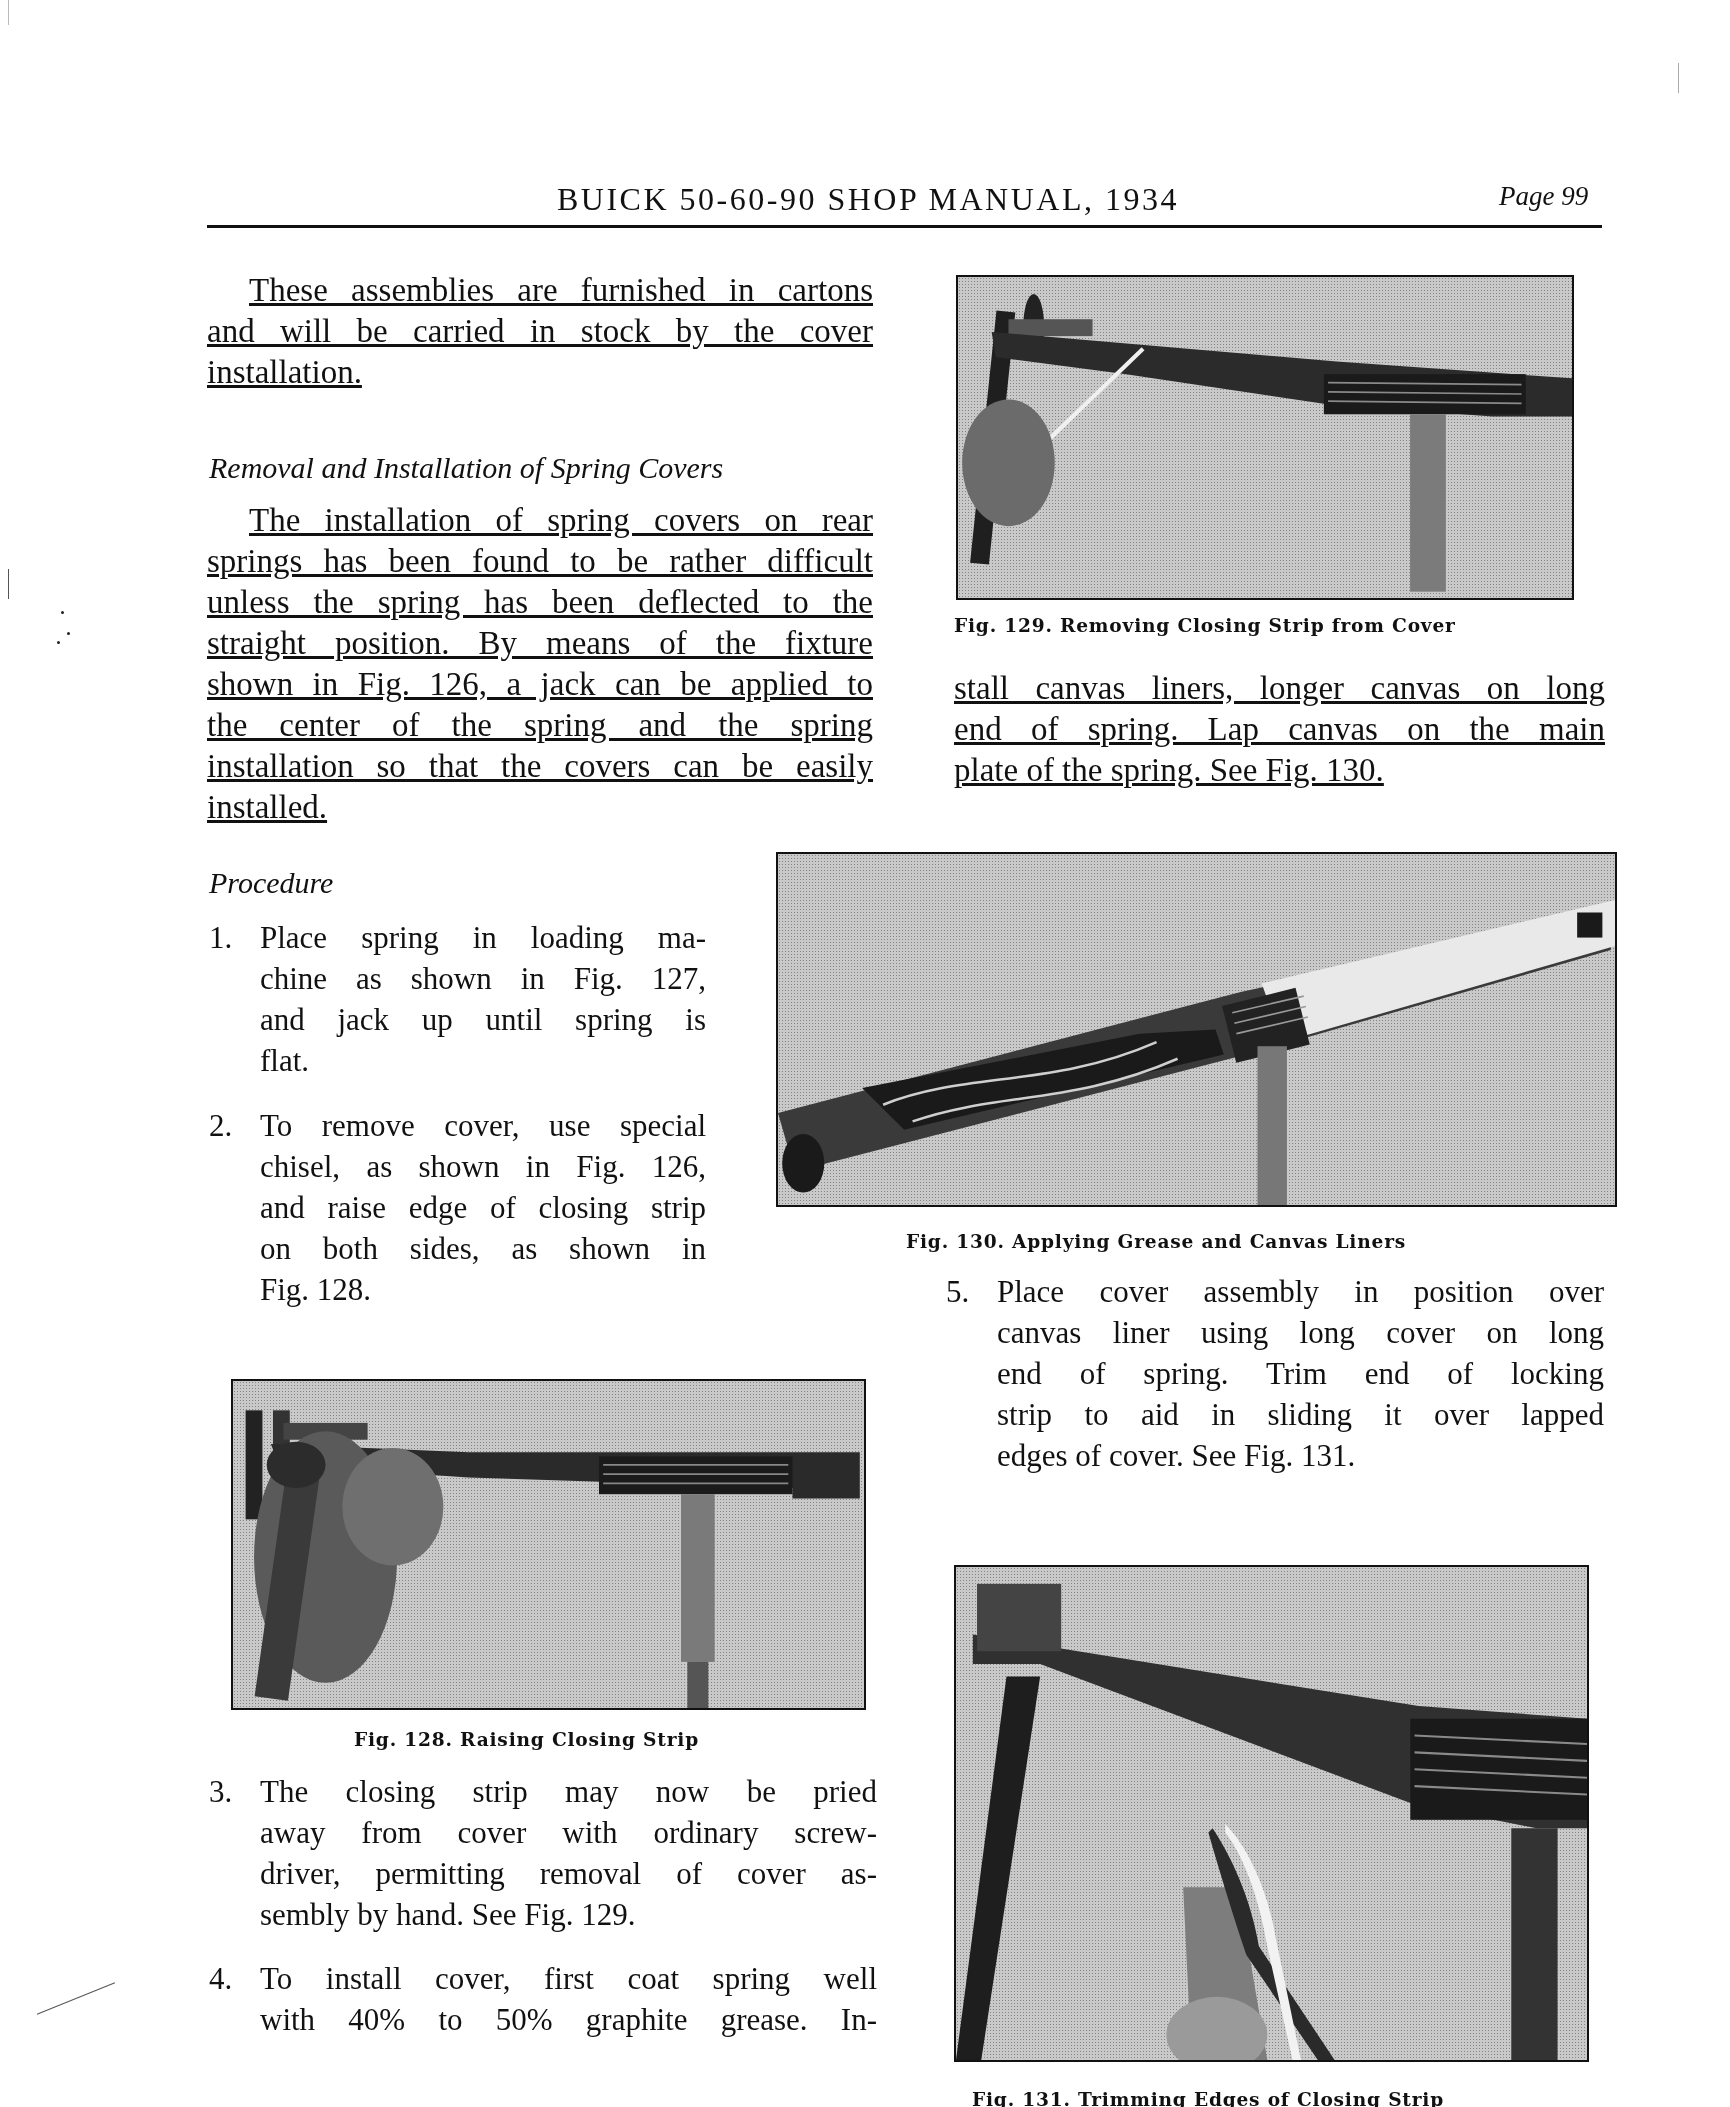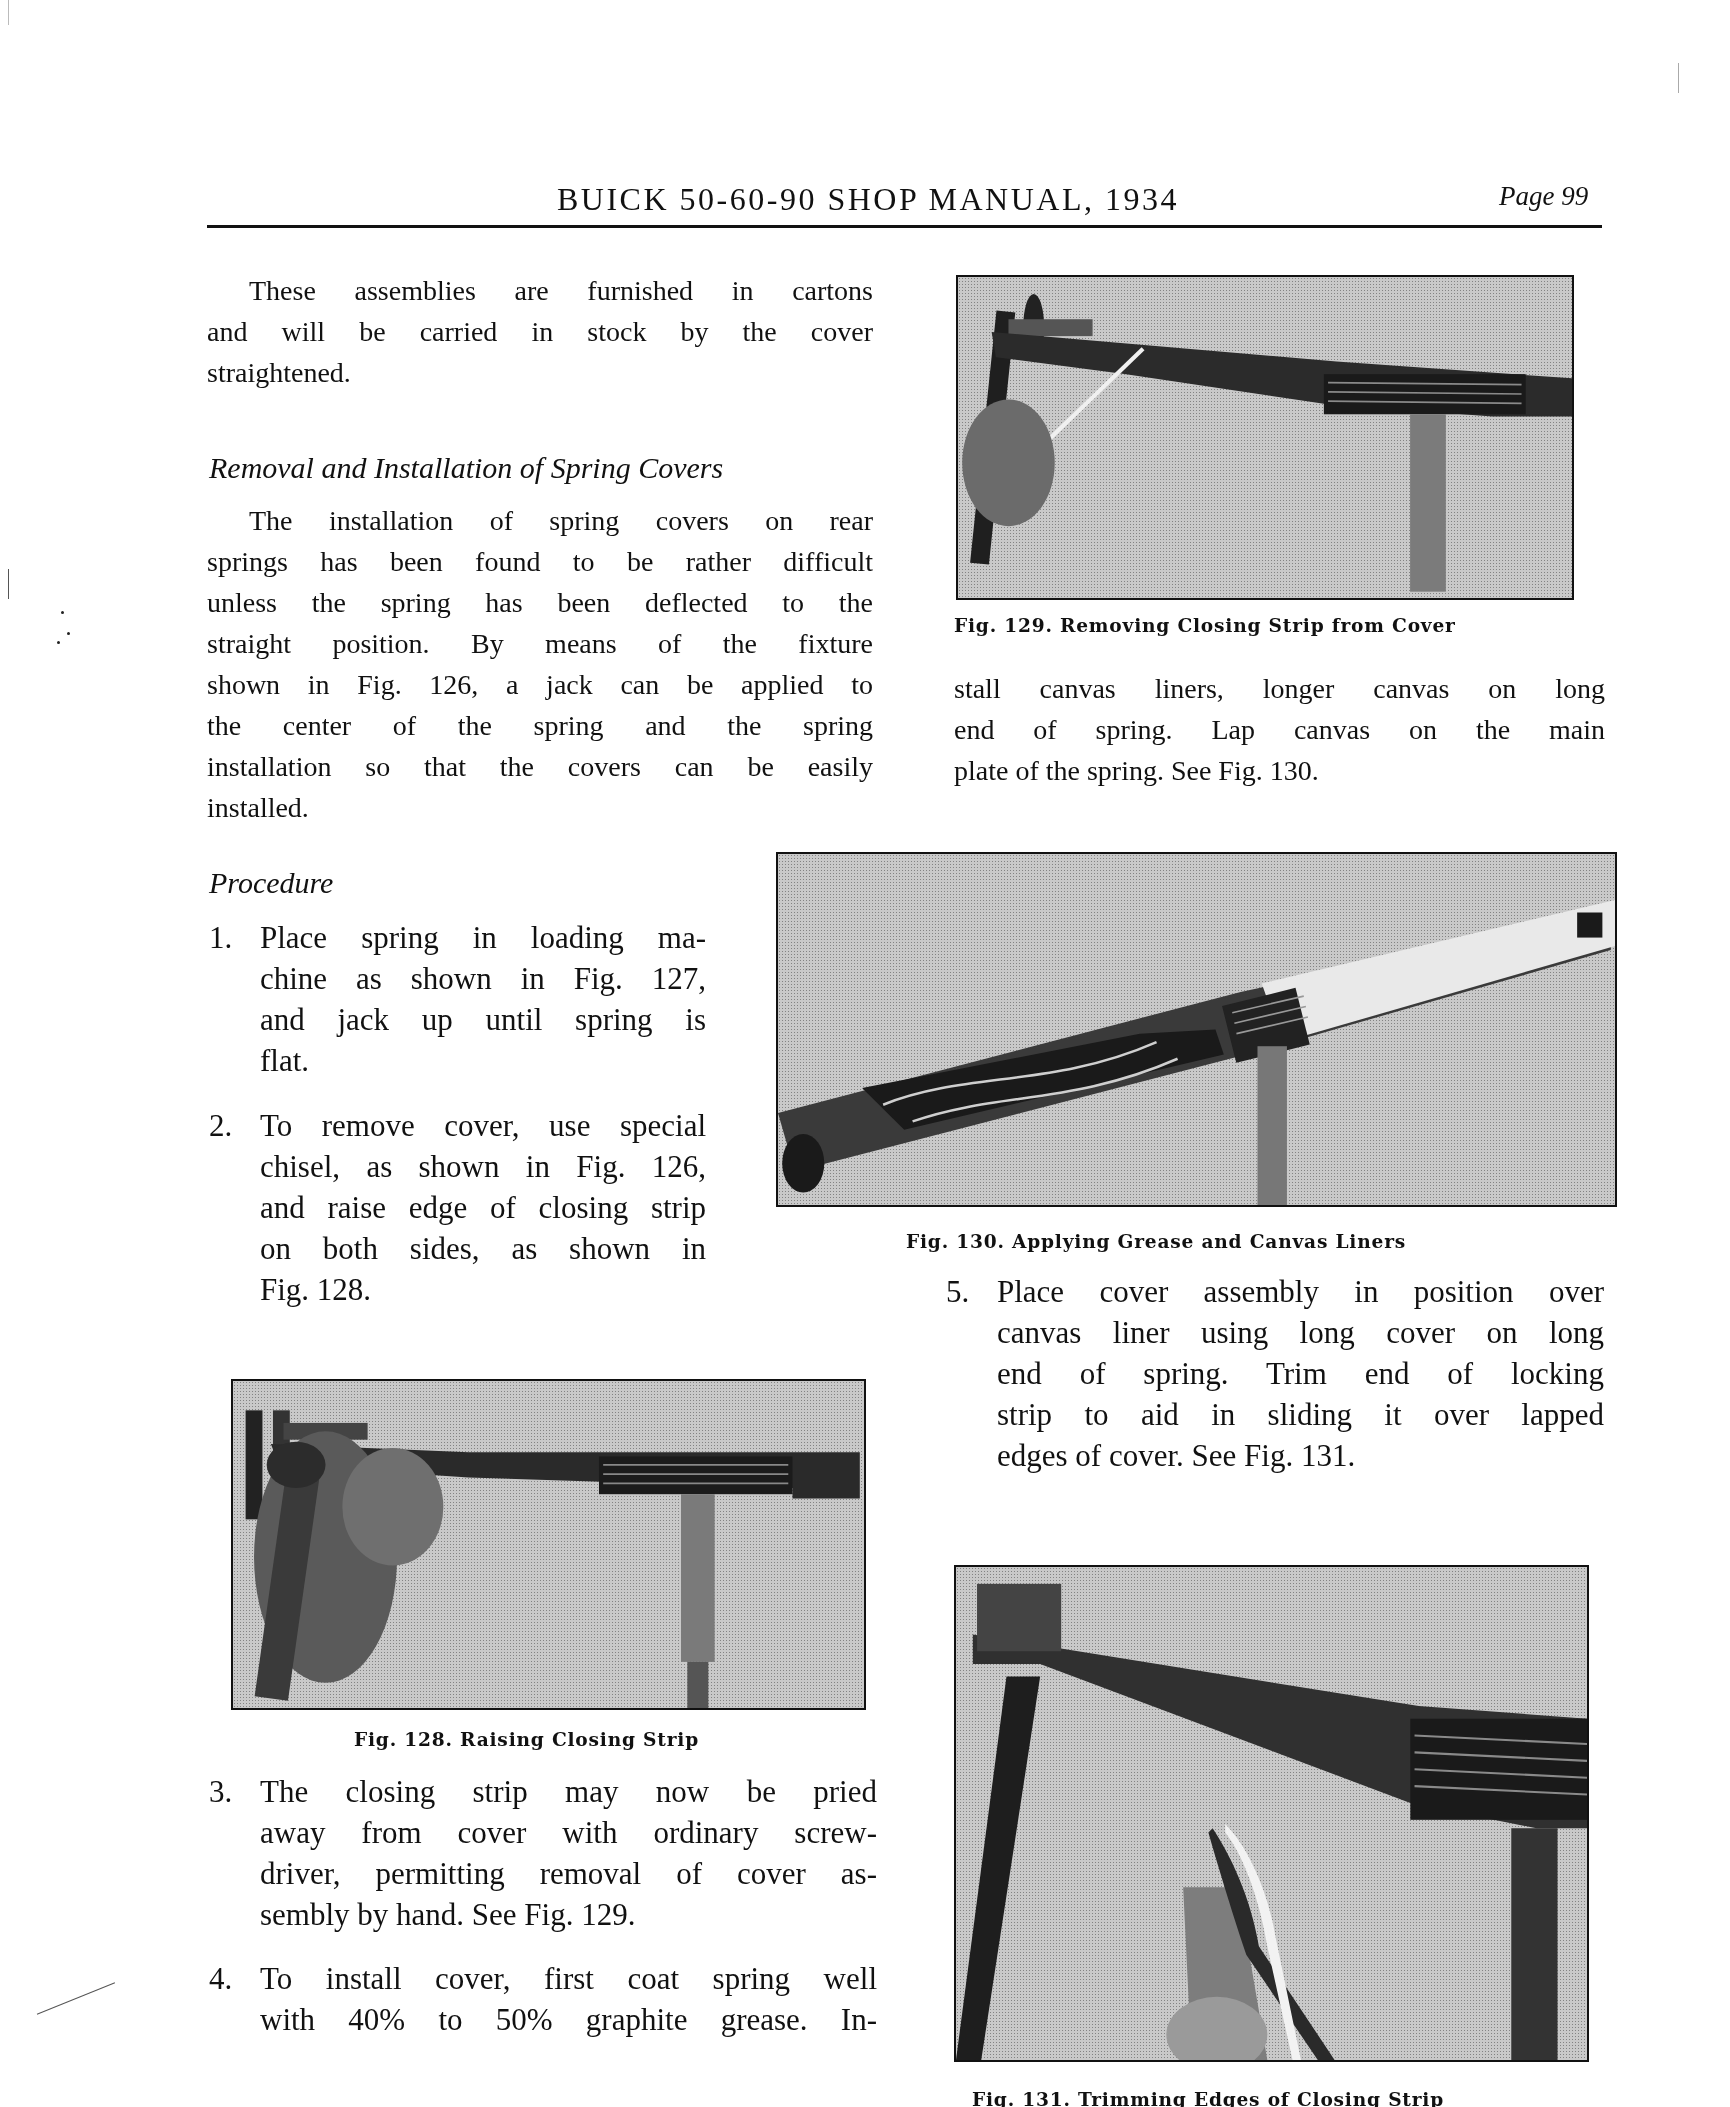--- a/index.html
+++ b/index.html
@@ -26,22 +26,22 @@
     font-family: "Liberation Serif", serif;
   }
   .head-rule {
     left: 207px; top: 225px; width: 1395px; height: 3px;
     background: #111;
   }
 
   
   .para {
     font-family: "Liberation Serif", serif;
-    font-size: 28px; line-height: 41px;
-    text-align: justify; text-align-last: auto;
+    font-size: 33px; line-height: 41px;
+    text-align: justify; text-align-last: auto; text-decoration: underline;
   }
   .para.indent { text-indent: 42px; }
   .subhead {
     font-family: "Liberation Serif", serif;
     font-style: italic; font-size: 30px;
   }
   .list-item {
     font-family: "Liberation Serif", serif;
     font-size: 31px; line-height: 41px;
     display: flex; text-align: justify;
@@ -72,21 +72,21 @@
 </head>
 <body>
 
 <div class="abs running-head">BUICK 50-60-90 SHOP MANUAL, 1934</div>
 <div class="abs page-num">Page 99</div>
 <div class="abs head-rule"></div>
 
 <div class="abs para indent" style="left:207px; top:270px; width:666px;">
   <div style="text-align-last:justify;">These assemblies are furnished in cartons</div>
   <div style="text-indent:0;text-align-last:justify;">and will be carried in stock by the cover</div>
-  <div style="text-indent:0;">straightened.</div>
+  <div style="text-indent:0;">installation.</div>
 </div>
 
 <div class="abs subhead" style="left:209px; top:443px;margin-top:8px;">Removal and Installation of Spring Covers</div>
 
 <div class="abs para" style="left:207px; top:500px; width:666px;">
   <div style="padding-left:42px;text-align-last:justify;">The installation of spring covers on rear</div>
   <div style="text-align-last:justify;">springs has been found to be rather difficult</div>
   <div style="text-align-last:justify;">unless the spring has been deflected to the</div>
   <div style="text-align-last:justify;">straight position.  By means of the fixture</div>
   <div style="text-align-last:justify;">shown in Fig. 126, a jack can be applied to</div>

